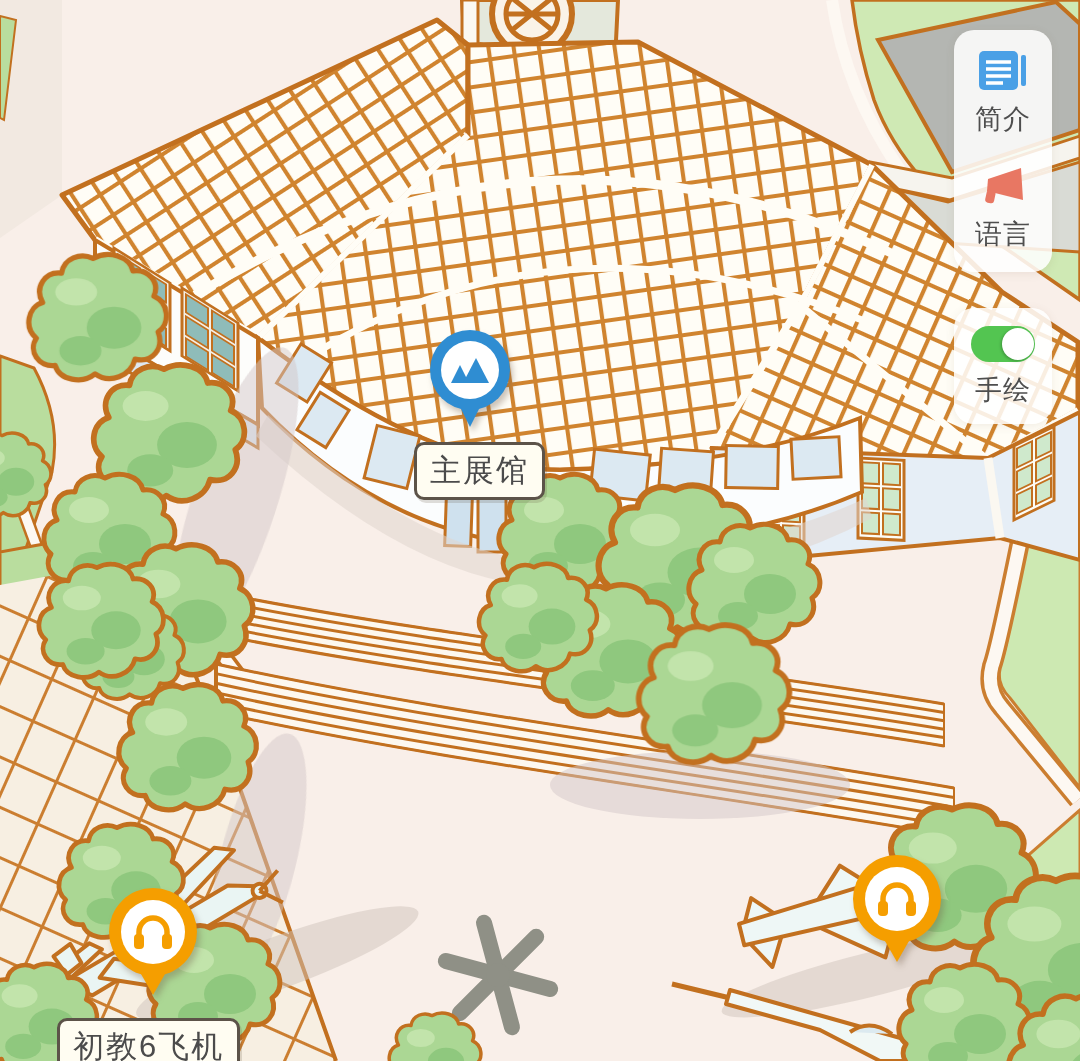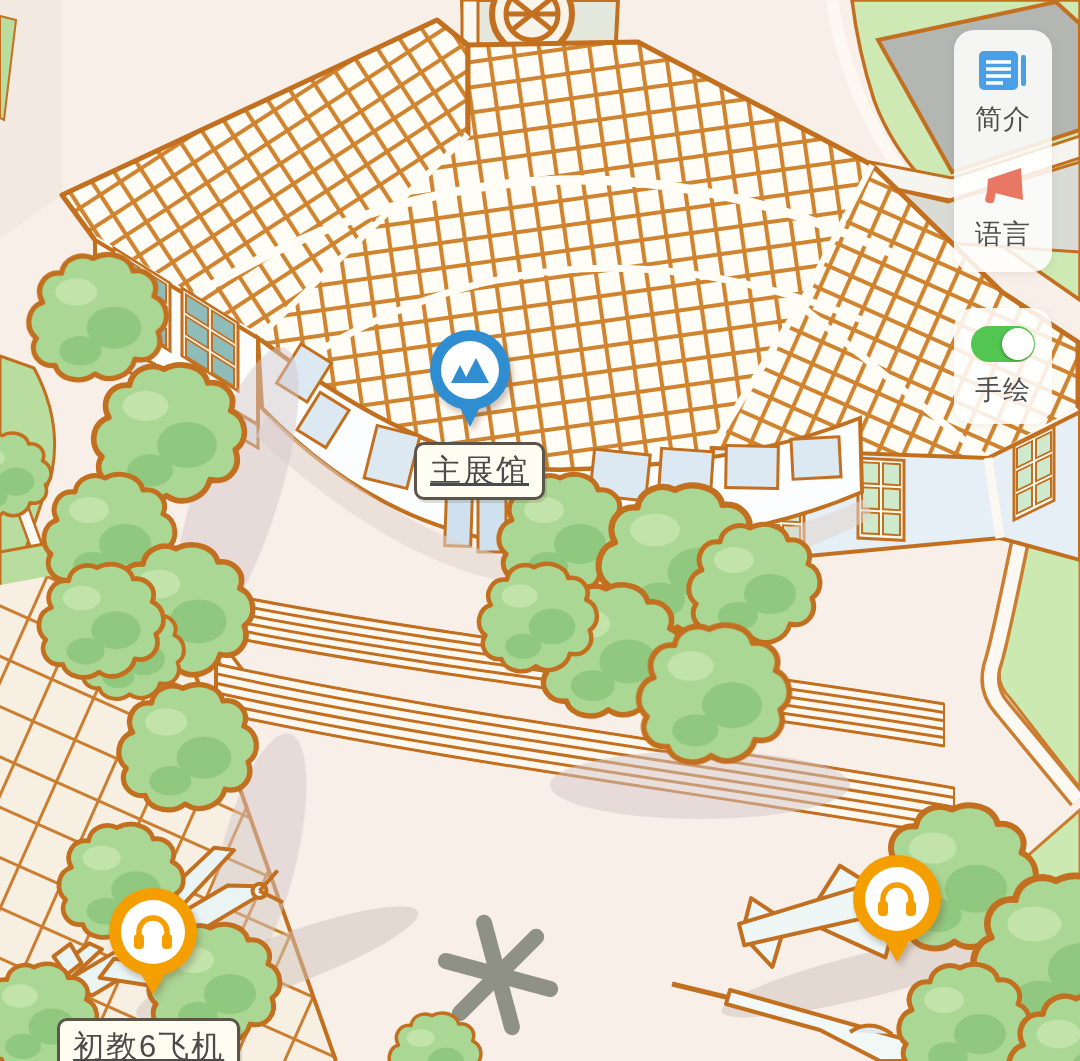--- a/index.html
+++ b/index.html
@@ -15,21 +15,21 @@
   .pin-tail{width:0;height:0;border-style:solid;margin-top:-9px;}
   .pin-blue .pin-head{width:80px;height:80px;background:#2f8dd2;}
   .pin-blue .pin-inner{width:58px;height:58px;}
   .pin-blue .pin-tail{border-width:26px 13px 0 13px;border-color:#2f8dd2 transparent transparent transparent;}
   .pin-orange .pin-head{width:88px;height:88px;background:#f59e00;}
   .pin-orange .pin-inner{width:64px;height:64px;}
   .pin-orange .pin-tail{border-width:28px 16px 0 16px;border-color:#f59e00 transparent transparent transparent;}
 
   .map-label{position:absolute;background:#fffdf2;border:3px solid #5c5349;border-radius:10px;
        padding:5px 13px;font-size:31px;letter-spacing:2px;color:#4b4b4b;white-space:nowrap;
-       box-shadow:2px 3px 0 rgba(90,70,50,.18);text-decoration:underline;}
+       box-shadow:2px 3px 0 rgba(90,70,50,.18);}
 
   
   .panel{position:absolute;right:28px;background:rgba(255,255,255,.86);border-radius:20px;
        display:flex;flex-direction:column;align-items:center;box-shadow:0 2px 10px rgba(120,90,60,.10);}
   .panel-top{top:30px;width:98px;padding:18px 0 20px;gap:28px;}
   .panel-toggle{top:308px;width:98px;padding:18px 0 16px;gap:10px;}
   .ui-btn{display:flex;flex-direction:column;align-items:center;gap:7px;cursor:pointer;}
   .ui-label{font-size:27px;color:#4e4e4e;letter-spacing:1px;}
   .toggle{width:64px;height:36px;border-radius:18px;background:#53c551;position:relative;cursor:pointer;}
   .toggle .knob{position:absolute;right:1px;top:2px;width:32px;height:32px;border-radius:50%;

